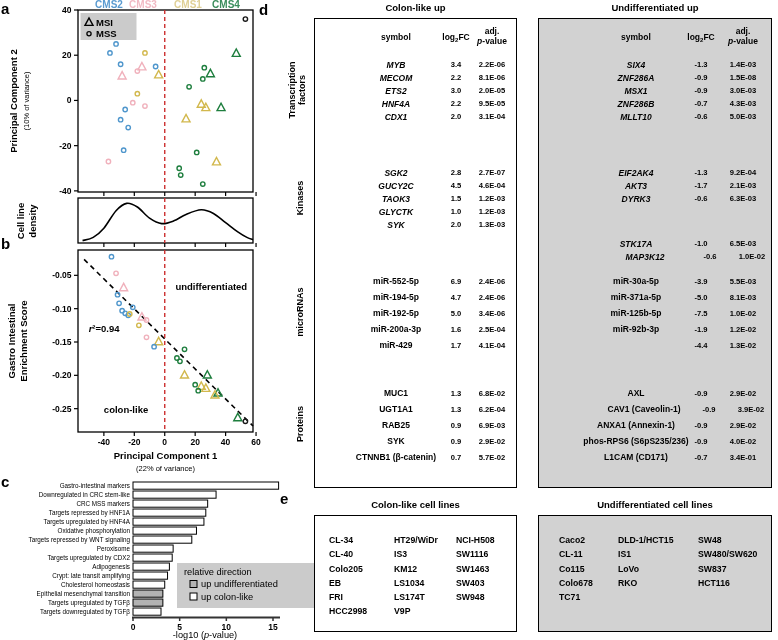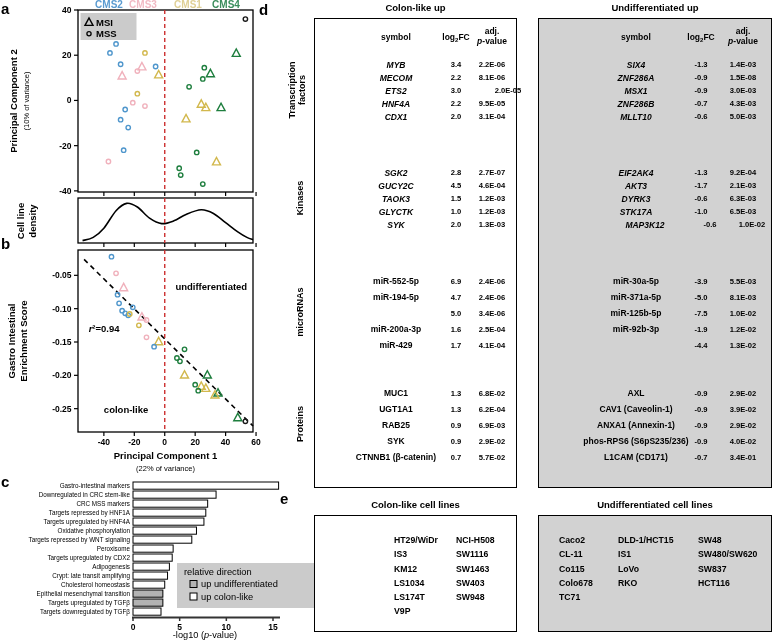--- a/index.html
+++ b/index.html
@@ -242,21 +242,21 @@
           <span class="tcell val" style="left: 150px; width: 54px;">2.2E-06</span>
         </div>
         <div class="trow" style="height: 13px;">
           <span class="tcell sym it" style="left: 16px; width: 130px;">MECOM</span>
           <span class="tcell val" style="left: 121px; width: 40px;">2.2</span>
           <span class="tcell val" style="left: 150px; width: 54px;">8.1E-06</span>
         </div>
         <div class="trow" style="height: 13px;">
           <span class="tcell sym it" style="left: 16px; width: 130px;">ETS2</span>
           <span class="tcell val" style="left: 121px; width: 40px;">3.0</span>
-          <span class="tcell val" style="left: 166px; width: 54px;">2.0E-05</span>
+          <span class="tcell val" style="left: 150px; width: 54px;">2.0E-05</span>
         </div>
         <div class="trow" style="height: 13px;">
           <span class="tcell sym it" style="left: 16px; width: 130px;">HNF4A</span>
           <span class="tcell val" style="left: 121px; width: 40px;">2.2</span>
           <span class="tcell val" style="left: 150px; width: 54px;">9.5E-05</span>
         </div>
         <div class="trow" style="height: 13px;">
           <span class="tcell sym it" style="left: 16px; width: 130px;">CDX1</span>
           <span class="tcell val" style="left: 121px; width: 40px;">2.0</span>
           <span class="tcell val" style="left: 150px; width: 54px;">3.1E-04</span>
@@ -294,20 +294,21 @@
           <span class="tcell sym" style="left: 16px; width: 130px;">miR-552-5p</span>
           <span class="tcell val" style="left: 121px; width: 40px;">6.9</span>
           <span class="tcell val" style="left: 150px; width: 54px;">2.4E-06</span>
         </div>
         <div class="trow" style="height: 16px;">
           <span class="tcell sym" style="left: 16px; width: 130px;">miR-194-5p</span>
           <span class="tcell val" style="left: 121px; width: 40px;">4.7</span>
           <span class="tcell val" style="left: 150px; width: 54px;">2.4E-06</span>
         </div>
         <div class="trow" style="height: 16px;">
+          <span class="tcell sym" style="left: 16px; width: 130px;">miR-192-5p</span>
           <span class="tcell val" style="left: 121px; width: 40px;">5.0</span>
           <span class="tcell val" style="left: 150px; width: 54px;">3.4E-06</span>
         </div>
         <div class="trow" style="height: 16px;">
           <span class="tcell sym" style="left: 16px; width: 130px;">miR-200a-3p</span>
           <span class="tcell val" style="left: 121px; width: 40px;">1.6</span>
           <span class="tcell val" style="left: 150px; width: 54px;">2.5E-04</span>
         </div>
         <div class="trow" style="height: 16px;">
           <span class="tcell sym" style="left: 16px; width: 130px;">miR-429</span>
@@ -383,21 +384,21 @@
         <div class="trow" style="height: 13px;">
           <span class="tcell sym it" style="left: 32px; width: 130px;">AKT3</span>
           <span class="tcell val" style="left: 142px; width: 40px;">-1.7</span>
           <span class="tcell val" style="left: 177px; width: 54px;">2.1E-03</span>
         </div>
         <div class="trow" style="height: 13px;">
           <span class="tcell sym it" style="left: 32px; width: 130px;">DYRK3</span>
           <span class="tcell val" style="left: 142px; width: 40px;">-0.6</span>
           <span class="tcell val" style="left: 177px; width: 54px;">6.3E-03</span>
         </div>
-        <div class="trow" style="height: 13px;">
+        <div class="trow" style="height: 13px; margin-top: 32px;">
           <span class="tcell sym it" style="left: 32px; width: 130px;">STK17A</span>
           <span class="tcell val" style="left: 142px; width: 40px;">-1.0</span>
           <span class="tcell val" style="left: 177px; width: 54px;">6.5E-03</span>
         </div>
         <div class="trow" style="height: 13px; margin-left: 9px;">
           <span class="tcell sym it" style="left: 32px; width: 130px;">MAP3K12</span>
           <span class="tcell val" style="left: 142px; width: 40px;">-0.6</span>
           <span class="tcell val" style="left: 177px; width: 54px;">1.0E-02</span>
         </div>
       </div>
@@ -426,21 +427,21 @@
           <span class="tcell val" style="left: 142px; width: 40px;">-4.4</span>
           <span class="tcell val" style="left: 177px; width: 54px;">1.3E-02</span>
         </div>
       </div>
       <div class="tgroup" style="top: 366px;">
         <div class="trow" style="height: 16px;">
           <span class="tcell sym" style="left: 32px; width: 130px;">AXL</span>
           <span class="tcell val" style="left: 142px; width: 40px;">-0.9</span>
           <span class="tcell val" style="left: 177px; width: 54px;">2.9E-02</span>
         </div>
-        <div class="trow" style="height: 16px;">
+        <div class="trow" style="height: 16px; margin-left: 8px;">
           <span class="tcell sym" style="left: 32px; width: 130px;">CAV1 (Caveolin-1)</span>
           <span class="tcell val" style="left: 142px; width: 40px;">-0.9</span>
           <span class="tcell val" style="left: 177px; width: 54px;">3.9E-02</span>
         </div>
         <div class="trow" style="height: 16px;">
           <span class="tcell sym" style="left: 32px; width: 130px;">ANXA1 (Annexin-1)</span>
           <span class="tcell val" style="left: 142px; width: 40px;">-0.9</span>
           <span class="tcell val" style="left: 177px; width: 54px;">2.9E-02</span>
         </div>
         <div class="trow" style="height: 16px;">
@@ -453,20 +454,28 @@
           <span class="tcell val" style="left: 142px; width: 40px;">-0.7</span>
           <span class="tcell val" style="left: 177px; width: 54px;">3.4E-01</span>
         </div>
       </div>
     </div>
 
   <div class="ptitle" style="left:314px;top:499px;width:203px">Colon-like cell lines</div>
   <div class="ptitle" style="left:538px;top:499px;width:234px">Undifferentiated cell lines</div>
 
   <div id="etable-left" class="dbox" style="left:314px;top:515px;width:203px;height:117px;background:#fff">
+      <div class="ecol" style="left: 14px;">
+        <div class="eline">CL-34</div>
+        <div class="eline">CL-40</div>
+        <div class="eline">Colo205</div>
+        <div class="eline">EB</div>
+        <div class="eline">FRI</div>
+        <div class="eline">HCC2998</div>
+      </div>
       <div class="ecol" style="left: 79px;">
         <div class="eline">HT29/WiDr</div>
         <div class="eline">IS3</div>
         <div class="eline">KM12</div>
         <div class="eline">LS1034</div>
         <div class="eline">LS174T</div>
         <div class="eline">V9P</div>
       </div>
       <div class="ecol" style="left: 141px;">
         <div class="eline">NCI-H508</div>

